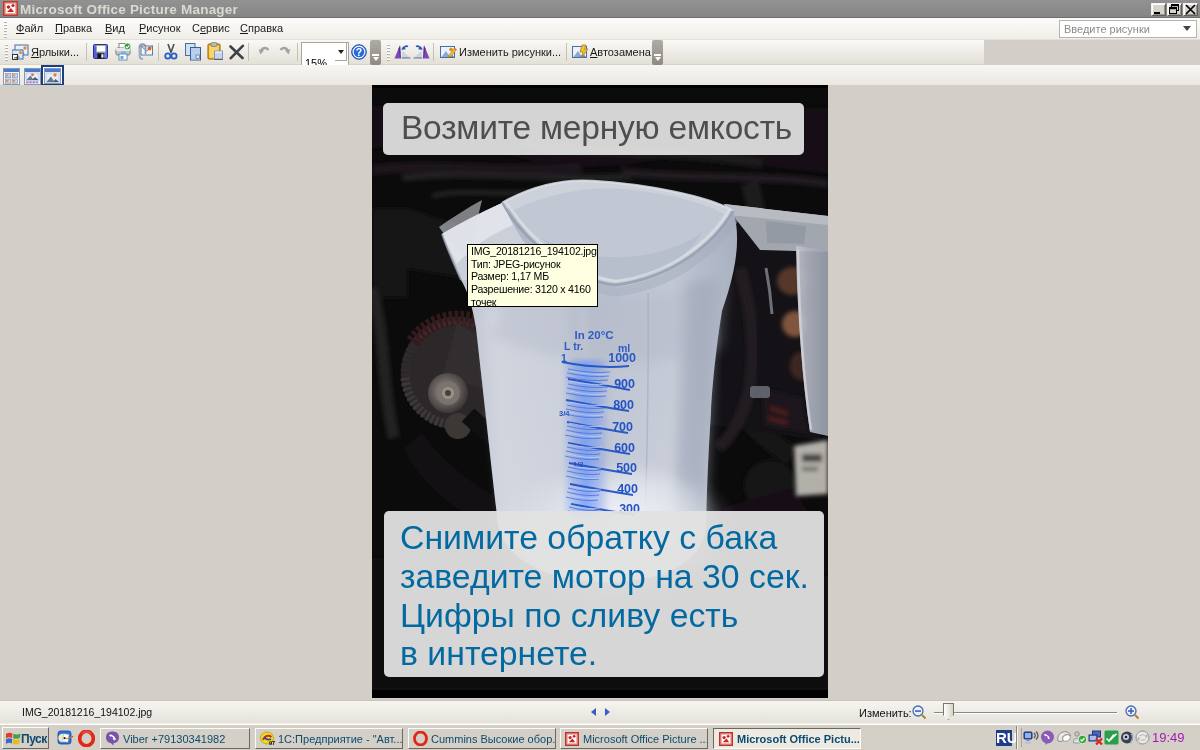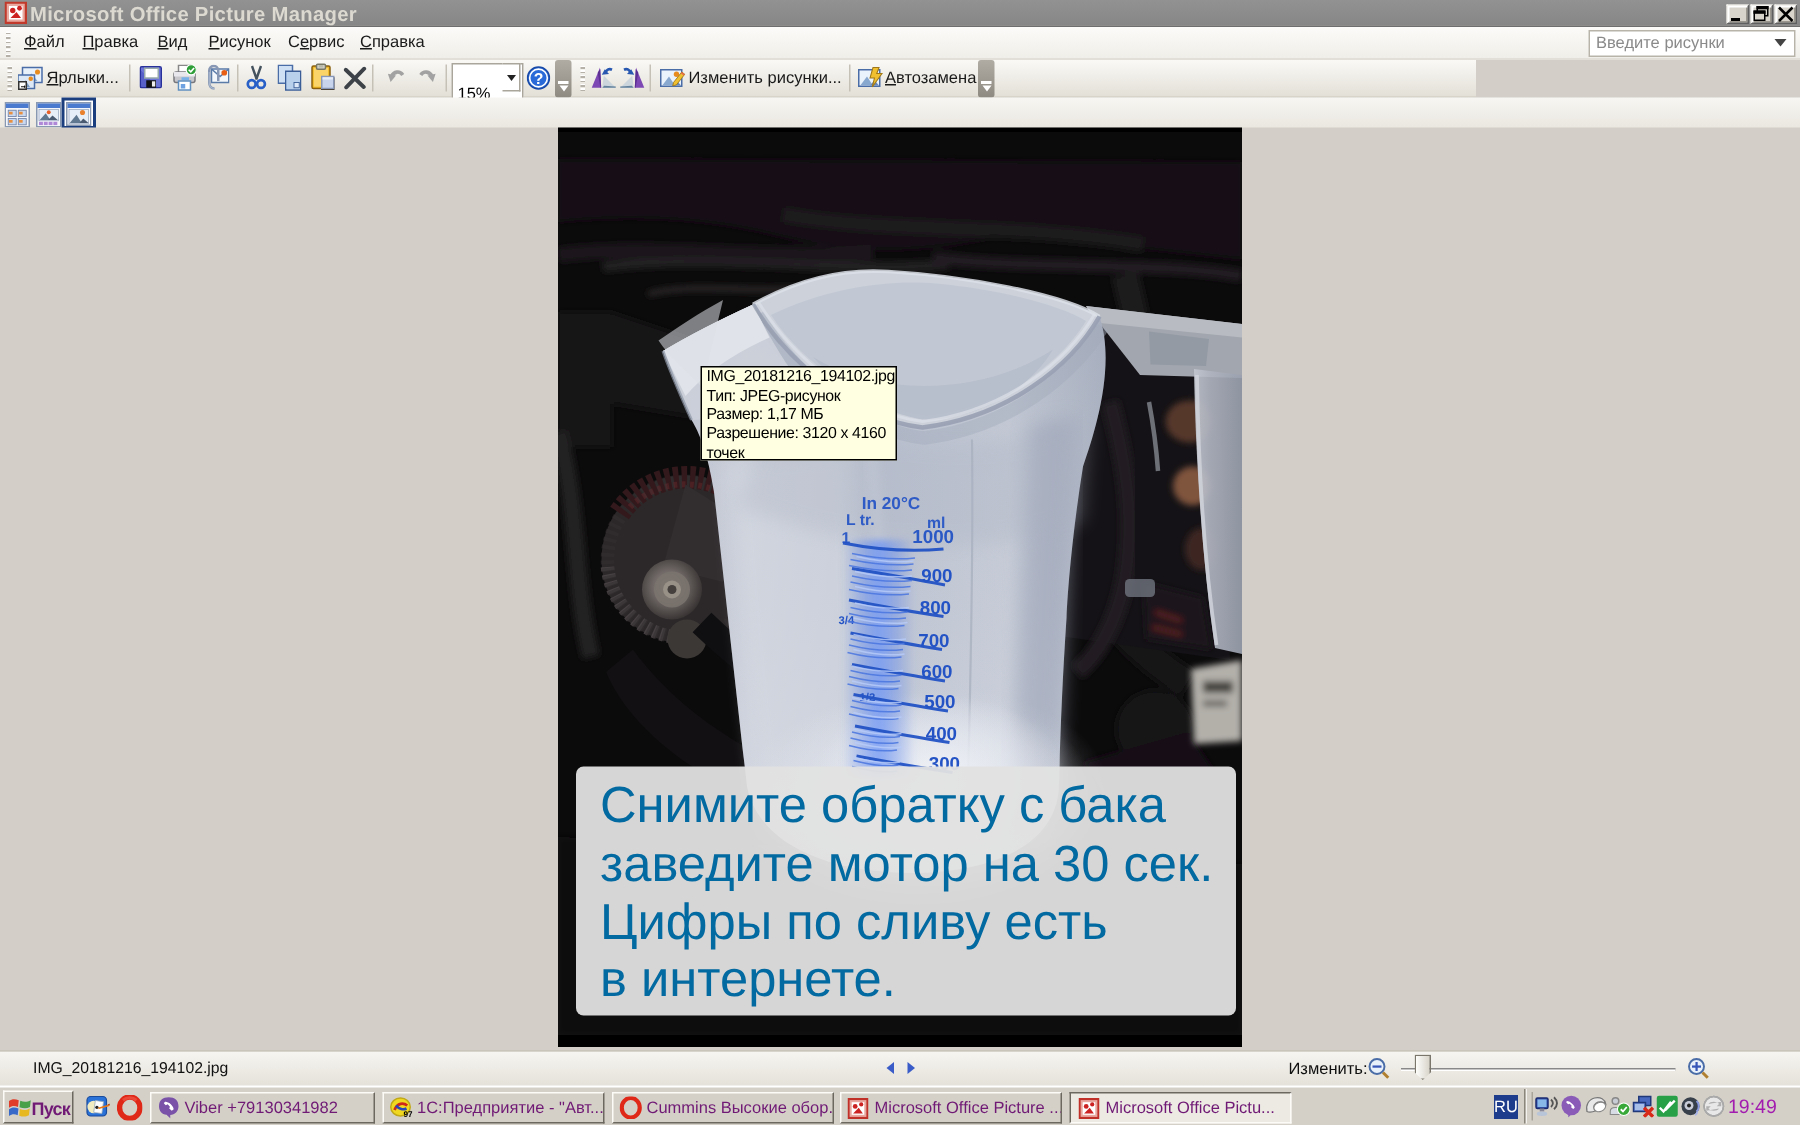--- a/index.html
+++ b/index.html
@@ -32,21 +32,21 @@
 #cap1{left:11px;top:17.5px;width:421px;height:52px;background:rgba(228,228,228,0.93);border-radius:5px;}
 #cap1 .t{position:absolute;left:3px;top:6px;width:100%;text-align:center;font-size:33.5px;color:#4e4e4e;letter-spacing:-0.2px}
 #cap2{left:12px;top:426px;width:440px;height:166px;background:rgba(226,226,226,0.95);border-radius:5px}
 #cap2 .t{position:absolute;left:16px;top:7px;font-size:33.8px;line-height:38.8px;color:#0369a1}
 #tooltip{left:95px;top:159px;width:131px;height:63px;background:#ffffe1;border:1px solid #000;font-size:10.6px;line-height:12.7px;padding:0px 0 0 3px;color:#000;letter-spacing:-0.25px}
 
 #statusbar{left:0;top:700px;width:1200px;height:23px;background:linear-gradient(#f6f5f1,#e5e2da);border-top:1px solid #c9c5bb}
 #statustext{left:22px;top:5px;font-size:10.5px;color:#111}
 
 #taskbar{left:0;top:723px;width:1200px;height:27px;background:#d4d0c8;border-top:1px solid #f2f0ec;box-shadow:inset 0 1px 0 #fff}
-.taskbtn{top:4px;height:21px;background:#d4d0c8;border:1px solid;border-color:#fdfbf7 #6c685f #6c685f #fdfbf7;font-size:11px;color:#701a75;white-space:nowrap;overflow:hidden}
+.taskbtn{top:4px;height:21px;background:#d4d0c8;border:1px solid;border-color:#fdfbf7 #6c685f #6c685f #fdfbf7;font-size:11px;color:#0c4a6e;white-space:nowrap;overflow:hidden}
 .taskbtn .lbl{position:absolute;left:22px;top:4px}
 </style></head>
 <body>
 <div class="abs" id="titlebar"></div>
 <svg class="abs" id="titleicon" viewBox="0 0 15 15">
     <rect x="0" y="0" width="15" height="15" fill="#c0392b"></rect>
     <rect x="1.5" y="1.5" width="12" height="12" fill="#e8a9a0"></rect>
     <rect x="3" y="3" width="9" height="9" fill="#fff"></rect>
     <circle cx="5.5" cy="6" r="1.8" fill="#cc2222"></circle>
     <circle cx="10" cy="4.5" r="1.6" fill="#cc2222"></circle>
@@ -449,20 +449,23 @@
       <path d="M197 345 q20 5 34 3"></path>
           <path d="M196 356 q20 5 34 3"></path>
       <path d="M196 366 q20 5 33 3"></path>
           <path d="M196 377 q20 5 33 3"></path>
       <path d="M197 387 q19 5 32 3"></path>
           <path d="M197 398 q19 5 32 3"></path>
       <path d="M198 407 q19 5 31 3"></path>
           <path d="M198 417 q19 5 30 3"></path>
     </g>
     </svg>
+    <div class="abs" id="cap1">
+        <div class="t">Возмите мерную емкость</div>
+      </div>
     <div class="abs" id="cap2">
         <div class="t">Снимите обратку с бака<br>заведите мотор на 30 сек.<br>Цифры по сливу есть<br>в интернете.</div>
       </div>
     <div class="abs" id="tooltip">IMG_20181216_194102.jpg<br>Тип: JPEG-рисунок<br>Размер: 1,17 МБ<br>Разрешение: 3120 x 4160<br>точек</div>
   </div>
 </div>
 
 <div class="abs" id="statusbar">
   <div class="abs" id="statustext">IMG_20181216_194102.jpg</div>
   <div class="abs" style="left:587px;top:7px;width:0;height:0;border:4.5px solid transparent;border-right:5.5px solid #3a5cc8"></div>
@@ -532,32 +535,32 @@
     <svg class="abs" style="left:4px;top:3px" width="14" height="14" viewBox="0 0 15 15">
         <rect x="0" y="0" width="15" height="15" fill="#c03028"></rect>
         <rect x="1.5" y="1.5" width="12" height="12" fill="#e8a8a0"></rect>
         <rect x="3" y="3" width="9" height="9" fill="#fff"></rect>
         <circle cx="5.5" cy="6" r="1.7" fill="#cc2222"></circle>
         <circle cx="9.8" cy="4.6" r="1.5" fill="#cc2222"></circle>
         <path d="M4 11 L8 7 L11 11 Z" fill="#cc2222"></path>
       </svg>
     <span class="lbl">Microsoft Office Picture ...</span>
   </div>
-  <div class="abs taskbtn" style="left:713px;width:148px;background:#eceae3;border-color:#6c685f #fdfbf7 #fdfbf7 #6c685f;font-weight:normal">
+  <div class="abs taskbtn" style="left:713px;width:148px;background:#eceae3;border-color:#6c685f #fdfbf7 #fdfbf7 #6c685f;font-weight:bold">
     <svg class="abs" style="left:5px;top:3px" width="14" height="14" viewBox="0 0 15 15">
         <rect x="0" y="0" width="15" height="15" fill="#c03028"></rect>
         <rect x="1.5" y="1.5" width="12" height="12" fill="#e8a8a0"></rect>
         <rect x="3" y="3" width="9" height="9" fill="#fff"></rect>
         <circle cx="5.5" cy="6" r="1.7" fill="#cc2222"></circle>
         <circle cx="9.8" cy="4.6" r="1.5" fill="#cc2222"></circle>
         <path d="M4 11 L8 7 L11 11 Z" fill="#cc2222"></path>
       </svg>
     <span class="lbl" style="left:23px">Microsoft Office Pictu...</span>
   </div>
-  <div class="abs" style="left:996px;top:6px;width:16px;height:16px;background:#1e3c8c;color:#fff;font-size:11px;font-weight:normal;text-align:center;line-height:16px">RU</div>
+  <div class="abs" style="left:996px;top:6px;width:16px;height:16px;background:#1e3c8c;color:#fff;font-size:15px;font-weight:bold;text-align:center;line-height:16px">RU</div>
   <div class="abs" style="left:1016px;top:2px;width:1px;height:23px;background:#8a867c;box-shadow:1px 0 0 #f4f2ee"></div>
   <div class="abs" style="left:1021px;top:4px;width:1px;height:19px;background:#a8a49a"></div>
   <svg class="abs" style="left:1023px;top:6px" width="16" height="15" viewBox="0 0 16 15">
       <rect x="1" y="2" width="8" height="7" rx="1" fill="#3858b0" stroke="#1a2a70"></rect>
       <rect x="2" y="3" width="6" height="5" fill="#88b8e8"></rect>
       <rect x="3.5" y="9" width="3" height="2" fill="#889"></rect>
       <ellipse cx="5" cy="12.5" rx="3.5" ry="1.5" fill="#b8c4d8"></ellipse>
       <path d="M11 3 C12.5 4.5 12.5 6.5 11 8 M13 1.5 C15.5 4 15.5 7 13 9.5" stroke="#555" stroke-width="1.2" fill="none"></path>
     </svg>
   <svg class="abs" style="left:1040px;top:6px" width="15" height="15" viewBox="0 0 15 15">

